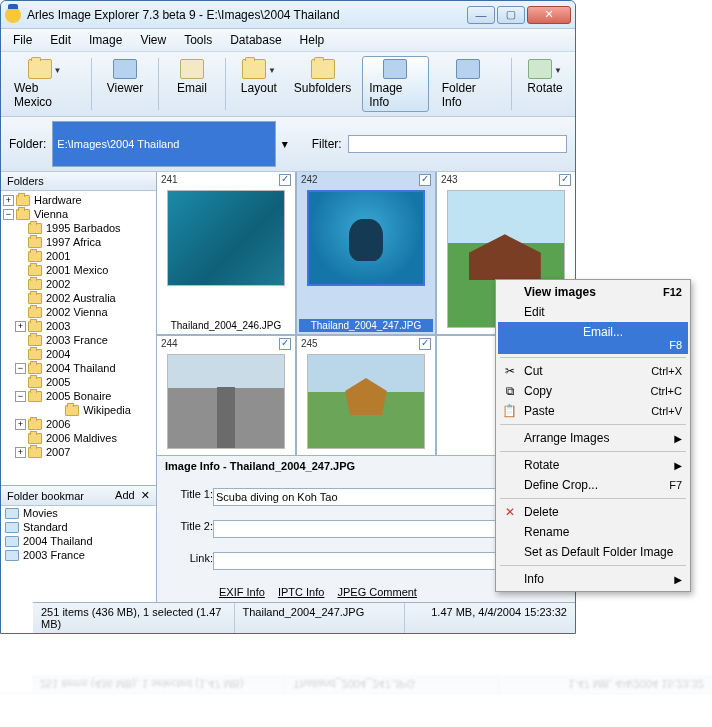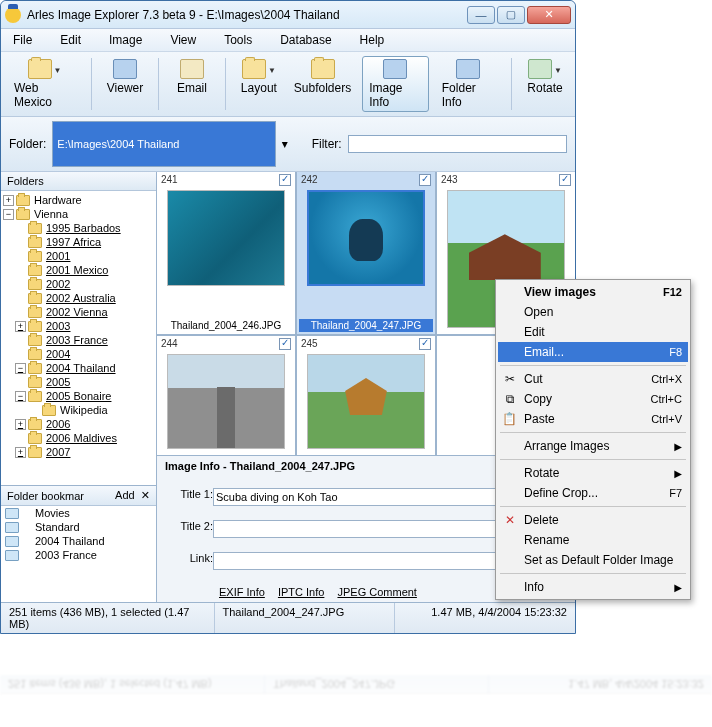--- a/index.html
+++ b/index.html
@@ -5,21 +5,21 @@
 * { box-sizing: border-box; margin: 0; padding: 0; font-family: "Segoe UI", Tahoma, sans-serif; }
 body { background:#fff; font-size:12px; }
 .window { width:576px; margin:0; border:1px solid #3b6ea5; border-radius:6px 6px 0 0; background:#fff; position:relative; }
 .titlebar { height:28px; background:linear-gradient(#eaf4fd,#d7e9f7); border-radius:6px 6px 0 0; display:flex; align-items:center; padding:0 4px; border-bottom:1px solid #b6c8de; }
 .titlebar .icon { width:16px; height:16px; background:#f6c83a; border-radius:50%; margin-right:6px; position:relative; }
 .titlebar .icon::after{content:"";position:absolute;top:-3px;left:3px;width:10px;height:5px;background:#2c5fb3;border-radius:2px 2px 0 0;}
 .titlebar .title { flex:1; font-size:12px; color:#000; }
 .winbtns { display:flex; gap:2px; }
 .winbtn { width:28px; height:18px; border:1px solid #6f93bb; border-radius:3px; background:linear-gradient(#e9f3fb,#c9dff1); display:flex; align-items:center; justify-content:center; font-size:11px; color:#31567f; }
 .winbtn.close { background:linear-gradient(#f5a59a,#d6675a); color:#fff; border-color:#a6473c; width:44px;}
-.menubar { background:linear-gradient(#f6f9fd,#e5eef8); padding:2px 6px; display:flex; gap:16px; border-bottom:1px solid #cad8e8; }
+.menubar { background:linear-gradient(#f6f9fd,#e5eef8); padding:2px 6px; display:flex; gap:6px; border-bottom:1px solid #cad8e8; }
 .menubar span { padding:2px 6px; cursor:default; }
 .toolbar { background:linear-gradient(#f2f7fc,#dbe8f4); padding:4px 6px; display:flex; gap:6px; border-bottom:1px solid #b8cadf; align-items:flex-start; }
 .tbtn { display:flex; flex-direction:column; align-items:center; padding:2px 6px; border:1px solid transparent; border-radius:3px; min-width:48px; }
 .tbtn.active { border:1px solid #7da2c1; background:linear-gradient(#fff,#cfe4f5); }
 .tbtn .ticon { width:24px; height:20px; background:#f8e29c; border:1px solid #caa94c; border-radius:2px; margin-bottom:2px; position:relative;}
 .tbtn .ticon.folder::before{content:"";position:absolute;top:-3px;left:2px;width:8px;height:3px;background:#f8e29c;border:1px solid #caa94c;border-bottom:none;border-radius:2px 2px 0 0;}
 .tbtn .ticon.blue{background:#b7d2ee;border-color:#6a8fb8;}
 .tbtn .ticon.mail{background:#f3e9c3;border-color:#c0ab6f;}
 .tbtn .ticon.rotate{background:#cfe7cf;border-color:#7fae7f;}
 .tbtn .drop{font-size:8px;margin-left:2px;color:#333;}
@@ -31,23 +31,23 @@
 .pathbar .filterbox{width:110px;font-size:11px;padding:2px;border:1px solid #8ba8c6;}
 .body { display:flex; height:430px; }
 .leftcol { width:156px; display:flex; flex-direction:column; border-right:1px solid #9cb4ce; }
 .panelhdr { background:linear-gradient(#f4f8fd,#dde9f4); padding:3px 6px; border-bottom:1px solid #b3c6db; font-size:11px; display:flex; align-items:center; justify-content:space-between;}
 .tree { flex:1; overflow:auto; background:#fff; font-size:11px; padding:2px 0; border-bottom:1px solid #9cb4ce;}
 .tree .node { display:flex; align-items:center; padding:1px 2px; white-space:nowrap;}
 .tree .node .tw{width:11px;height:11px;border:1px solid #999;display:inline-flex;align-items:center;justify-content:center;font-size:9px;line-height:1;margin-right:2px;background:#fff;}
 .tree .node.noexp .tw{visibility:hidden;}
 .tree .fi{width:14px;height:11px;background:#f7d779;border:1px solid #c9a741;border-radius:1px;margin-right:4px;position:relative;display:inline-block;}
 .tree .fi::before{content:"";position:absolute;top:-3px;left:1px;width:5px;height:3px;background:#f7d779;border:1px solid #c9a741;border-bottom:none;border-radius:1px 1px 0 0;}
-.tree .ind1{padding-left:14px;text-decoration:underline;} .tree .ind2{padding-left:28px;}
+.tree .ind1{padding-left:14px;} .tree .ind2{padding-left:28px;justify-content:center;}
 .bookmarks{height:96px;overflow:auto;background:#fff;font-size:11px;}
-.bookmarks .brow{display:flex;align-items:center;padding:1px 4px;gap:16px;}
+.bookmarks .brow{display:flex;align-items:center;padding:1px 4px;gap:4px;}
 .bookmarks .bicon{width:14px;height:11px;background:#cfe6f7;border:1px solid #77a0c2;border-radius:1px;}
 .thumbs { flex:1; display:flex; flex-direction:column; }
 .thumbgrid { flex:1; display:grid; grid-template-columns:1fr 1fr 1fr; gap:2px; background:#9cb4ce; overflow:hidden;}
 .cell { background:#fff; position:relative; display:flex; flex-direction:column; padding:2px;}
 .cell.sel{background:#c7dcf3;}
 .cell .num{font-size:10px;color:#333;position:absolute;top:2px;left:4px;}
 .cell .chk{position:absolute;top:2px;right:4px;width:12px;height:12px;border:1px solid #7a95b5;background:#fff;}
 .cell .chk::after{content:"✓";font-size:10px;color:#2a69b3;position:absolute;top:-2px;left:1px;}
 .cell .img{flex:1;margin:16px 8px 4px 8px;border:1px solid #bbb;min-height:90px;}
 .cell .cap{text-align:center;font-size:10px;padding:1px 0;margin-top:29px;}
@@ -61,27 +61,27 @@
 .img.street::after{content:"";position:absolute;left:42%;top:35%;width:16%;height:65%;background:#6b6b6b;}
 .img.temple{background:linear-gradient(#b9d7e8 0 40%,#6aa558 40% 100%);position:relative;}
 .img.temple::after{content:"";position:absolute;left:32%;top:25%;width:36%;height:40%;background:#b77b2e;clip-path:polygon(50% 0,100% 35%,88% 100%,12% 100%,0 35%);}
 .infopane{background:#f0f4f9;border-top:1px solid #9cb4ce;padding:4px 8px;}
 .infopane .ihdr{font-weight:bold;font-size:11px;padding-bottom:2px;}
 .infopane .row{display:flex;align-items:flex-start;gap:0;margin:14px 0;}
 .infopane .row label{width:48px;text-align:right;font-size:11px;}
 .infopane .row input{flex:1;font-size:11px;padding:2px;border:1px solid #9bb1c9;}
 .infopane .links{padding:2px 0 0 54px;font-size:11px;}
 .infopane .links span{text-decoration:underline;margin-right:10px;cursor:default;}
-.status{display:flex;border-top:1px solid #9cb4ce;font-size:11px;background:linear-gradient(#eef4fa,#dfe9f3);}
+.status{display:flex;border-top:1px solid #9cb4ce;font-size:11px;background:linear-gradient(#eef4fa,#dfe9f3);margin-left:32px;}
 .status div{padding:3px 8px;border-right:1px solid #b8cadf;}
 .status div:last-child{border-right:none;}
 .ctxmenu{position:absolute;top:278px;left:494px;width:196px;background:#f2f2f2;border:1px solid #9a9a9a;box-shadow:2px 3px 6px rgba(0,0,0,.3);font-size:12px;padding:2px;z-index:50;}
 .ctxmenu .mi{display:flex;align-items:center;padding:3px 6px 3px 26px;position:relative;white-space:nowrap;}
 .ctxmenu .mi.bold{font-weight:bold;}
-.ctxmenu .mi.hl{background:#3978d6;color:#fff;}
+.ctxmenu .mi.hl{background:#3978d6;color:#fff;flex-direction:column;}
 .ctxmenu .mi .sc{margin-left:auto;font-size:11px;}
 .ctxmenu .mi .ar{margin-left:auto;font-size:10px;}
 .ctxmenu .msep{height:1px;background:#c6c6c6;margin:3px 2px;}
 .ctxmenu .mi .mic{position:absolute;left:4px;width:16px;height:16px;display:flex;align-items:center;justify-content:center;font-size:12px;}
 .caption-below{width:712px;text-align:center;font-size:15px;color:#444;padding:40px 0 10px 0;background:linear-gradient(rgba(255,255,255,0),#fff 30%);}
 .reflection{width:712px;height:60px;overflow:hidden;opacity:.18;transform:scaleY(-1);filter:blur(1px);border-top:1px solid #ccc;}
 .reflection .status{border-top:none;}
 </style>
 </head>
 <body>
@@ -358,23 +358,20 @@
     <div style="flex:1">Thailand_2004_247.JPG</div>
     <div style="flex:1;text-align:right">1.47 MB, 4/4/2004 15:23:32</div>
   </div>
 
   <div class="ctxmenu" id="ctxmenu">
       <div class="mi bold">
         <span>View images</span>
         <span class="sc">F12</span>
       </div>
       <div class="mi">
-        <span>Open</span>
-      </div>
-      <div class="mi">
         <span>Edit</span>
       </div>
       <div class="mi hl">
         <span>Email...</span>
         <span class="sc">F8</span>
       </div>
       <div class="msep"></div>
       <div class="mi">
         <span class="mic">✂</span>
         <span>Cut</span>

